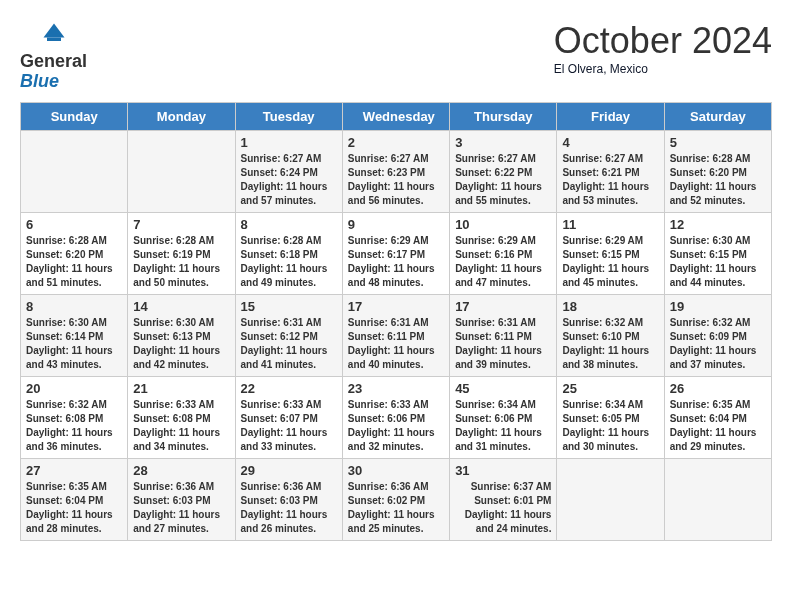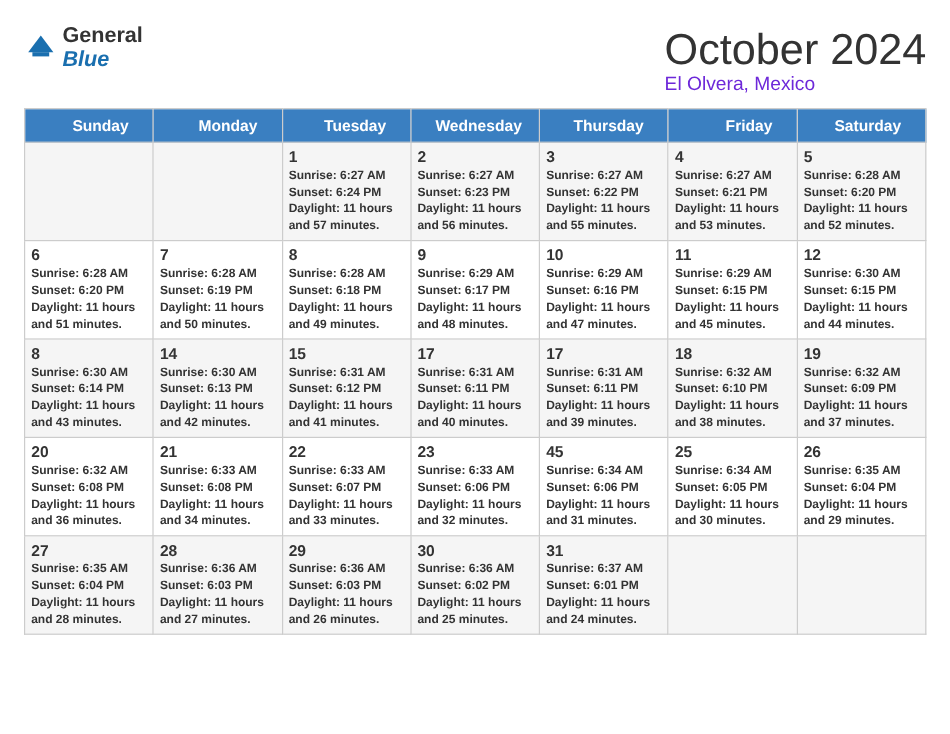--- a/index.html
+++ b/index.html
@@ -13,20 +13,21 @@
     .header {
       display: flex;
       justify-content: space-between;
       align-items: flex-start;
       margin-bottom: 10px;
     }
     .logo {
       display: flex;
       align-items: center;
       gap: 4px;
+      flex-direction: column;
     }
     .logo-text {
       font-size: 18px;
       font-weight: bold;
       line-height: 1.1;
     }
     .logo-general { color: #333; }
     .logo-blue { color: #1a6faf; font-style: italic; }
     .logo-icon {
       width: 28px;
@@ -34,34 +35,34 @@
     }
     .title-block {
       text-align: left;
     }
     .month-title {
       font-size: 36px;
       color: #333;
       font-weight: normal;
     }
     .subtitle {
-      font-size: 16px;
-      color: #6d28d9;
+      font-size: 12px;
+      color: #0f172a;
     }
     table {
       width: 100%;
       border-collapse: collapse;
       table-layout: fixed;
     }
     thead th {
       background-color: #3a7fc1;
       color: #fff;
       font-size: 13px;
       padding: 6px 20px;
-      text-align: right;
+      text-align: center;
       border: 1px solid #ccc;
     }
     tbody td {
       vertical-align: top;
       border: 1px solid #ccc;
       padding: 4px 5px;
       font-size: 10.5px;
       color: #333;
       height: 80px;
     }
@@ -303,21 +304,21 @@
 Daylight: 11 hours and 26 minutes.</div>
         </td>
         <td>
           <span class="day-num">30</span>
           <div class="day-info" style="white-space: pre-line;">Sunrise: 6:36 AM
 Sunset: 6:02 PM
 Daylight: 11 hours and 25 minutes.</div>
         </td>
         <td>
           <span class="day-num">31</span>
-          <div class="day-info" style="white-space: pre-line;">Sunrise: 6:37 AM
+          <div class="day-info" style="white-space: pre-line; text-align: right;">Sunrise: 6:37 AM
 Sunset: 6:01 PM
 Daylight: 11 hours and 24 minutes.</div>
         </td>
         <td></td>
         <td></td>
       </tr>
     </tbody>
 </table>
 
 </body></html>

